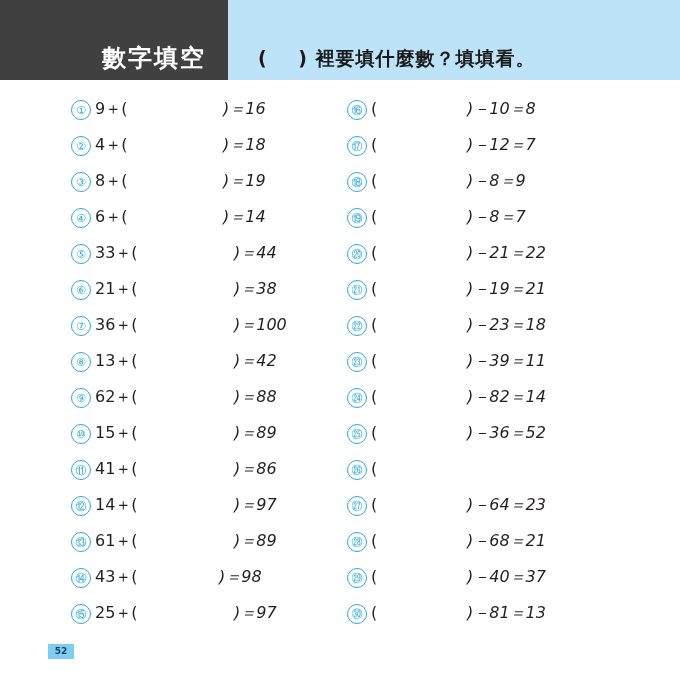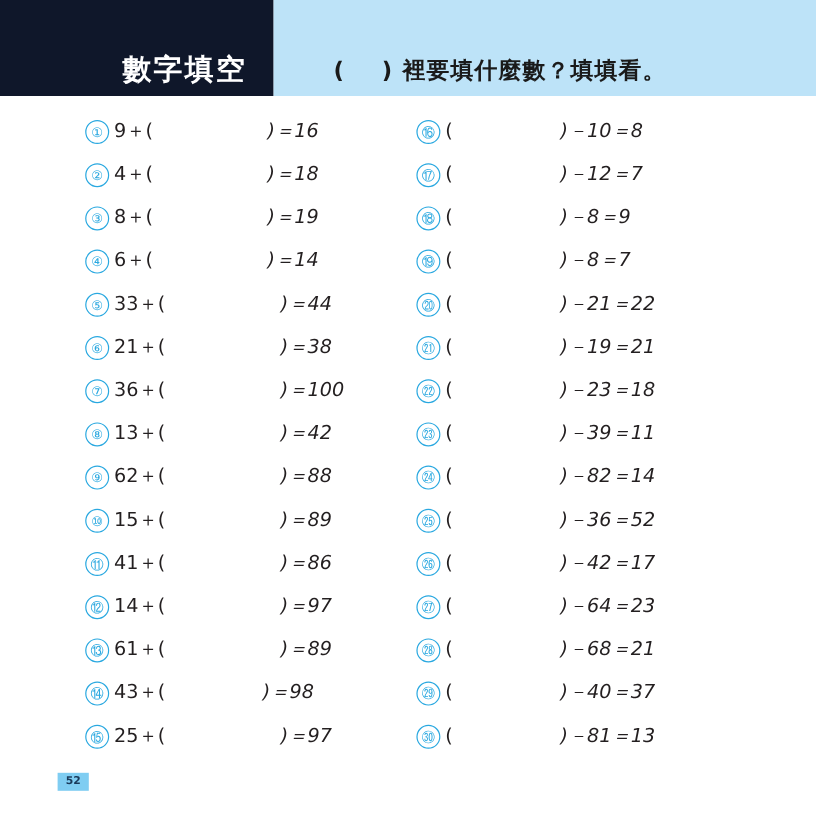--- a/index.html
+++ b/index.html
@@ -1,22 +1,22 @@
 <!DOCTYPE html>
 <html><head>
 <meta charset="utf-8">
 <style>
   html, body { margin:0; padding:0; }
   body { width:680px; height:680px; background:#ffffff; position:relative; overflow:hidden;
          font-family:"DejaVu Sans","Liberation Sans",sans-serif; color:#231f20; }
   .header { position:absolute; left:0; top:0; width:680px; height:80px; }
-  .header-left { position:absolute; left:0; top:0; width:228px; height:80px; background:#0f172a; }
+  .header-left { position:absolute; left:0; top:0; width:228px; height:80px; background:#404040; }
   .header-right { position:absolute; left:228px; top:0; width:452px; height:80px; background:#bde3f8; }
   .title { position:absolute; right:22px; top:42px; font-size:24px; font-weight:bold; color:#ffffff; letter-spacing:2px; }
-  .instr { position:absolute; left:30px; top:46px; font-size:19px; font-weight:bold; color:#1a1a1a; white-space:pre; letter-spacing:1px;margin-left:20px; }
+  .instr { position:absolute; left:30px; top:46px; font-size:19px; font-weight:bold; color:#1a1a1a; white-space:pre; letter-spacing:1px; }
   .row { position:absolute; height:24px; font-size:16px; line-height:24px; white-space:nowrap; }
   .num { display:inline-block; width:20px; height:20px; border:1px solid #29a8e0; border-radius:50%;
          color:#29a8e0; font-size:11px; line-height:20px; text-align:center; box-sizing:border-box; vertical-align:middle; margin-right:2px; }
   .lhs { position:absolute; left:24px; top:0; }
   .rhs { position:absolute; top:0;font-style:italic; }
   .page-num { position:absolute; left:48px; top:644px; width:26px; height:15px; background:#7fcdf2;
               font-size:9px; font-weight:bold; text-align:center; line-height:15px; color:#1a3a5a; }
 </style>
 </head>
 <body>
@@ -51,20 +51,20 @@
     <div class="row" style="left: 347px; top: 97px; width: 260px;"><span class="num">⑯</span><span class="lhs">(</span><span class="rhs" style="left:120px">)－10＝8</span></div>
     <div class="row" style="left: 347px; top: 133px; width: 260px;"><span class="num">⑰</span><span class="lhs">(</span><span class="rhs" style="left:120px">)－12＝7</span></div>
     <div class="row" style="left: 347px; top: 169px; width: 260px;"><span class="num">⑱</span><span class="lhs">(</span><span class="rhs" style="left:120px">)－8＝9</span></div>
     <div class="row" style="left: 347px; top: 205px; width: 260px;"><span class="num">⑲</span><span class="lhs">(</span><span class="rhs" style="left:120px">)－8＝7</span></div>
     <div class="row" style="left: 347px; top: 241px; width: 260px;"><span class="num">⑳</span><span class="lhs">(</span><span class="rhs" style="left:120px">)－21＝22</span></div>
     <div class="row" style="left: 347px; top: 277px; width: 260px;"><span class="num">㉑</span><span class="lhs">(</span><span class="rhs" style="left:120px">)－19＝21</span></div>
     <div class="row" style="left: 347px; top: 313px; width: 260px;"><span class="num">㉒</span><span class="lhs">(</span><span class="rhs" style="left:120px">)－23＝18</span></div>
     <div class="row" style="left: 347px; top: 349px; width: 260px;"><span class="num">㉓</span><span class="lhs">(</span><span class="rhs" style="left:120px">)－39＝11</span></div>
     <div class="row" style="left: 347px; top: 385px; width: 260px;"><span class="num">㉔</span><span class="lhs">(</span><span class="rhs" style="left:120px">)－82＝14</span></div>
     <div class="row" style="left: 347px; top: 421px; width: 260px;"><span class="num">㉕</span><span class="lhs">(</span><span class="rhs" style="left:120px">)－36＝52</span></div>
-    <div class="row" style="left: 347px; top: 457px; width: 260px;"><span class="num">㉖</span><span class="lhs">(</span><span class="rhs" style="left:120px">)－42＝17</span></div>
+    <div class="row" style="left: 347px; top: 457px; width: 260px;"><span class="num">㉖</span><span class="lhs">(</span></div>
     <div class="row" style="left: 347px; top: 493px; width: 260px;"><span class="num">㉗</span><span class="lhs">(</span><span class="rhs" style="left:120px">)－64＝23</span></div>
     <div class="row" style="left: 347px; top: 529px; width: 260px;"><span class="num">㉘</span><span class="lhs">(</span><span class="rhs" style="left:120px">)－68＝21</span></div>
     <div class="row" style="left: 347px; top: 565px; width: 260px;"><span class="num">㉙</span><span class="lhs">(</span><span class="rhs" style="left:120px">)－40＝37</span></div>
     <div class="row" style="left: 347px; top: 601px; width: 260px;"><span class="num">㉚</span><span class="lhs">(</span><span class="rhs" style="left:120px">)－81＝13</span></div>
   </div>
 
 <div class="page-num">52</div>
 
 </body></html>

